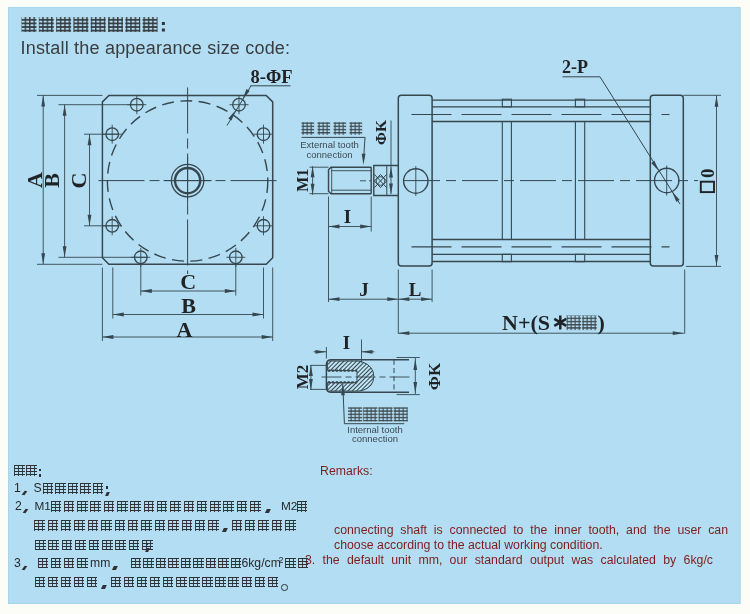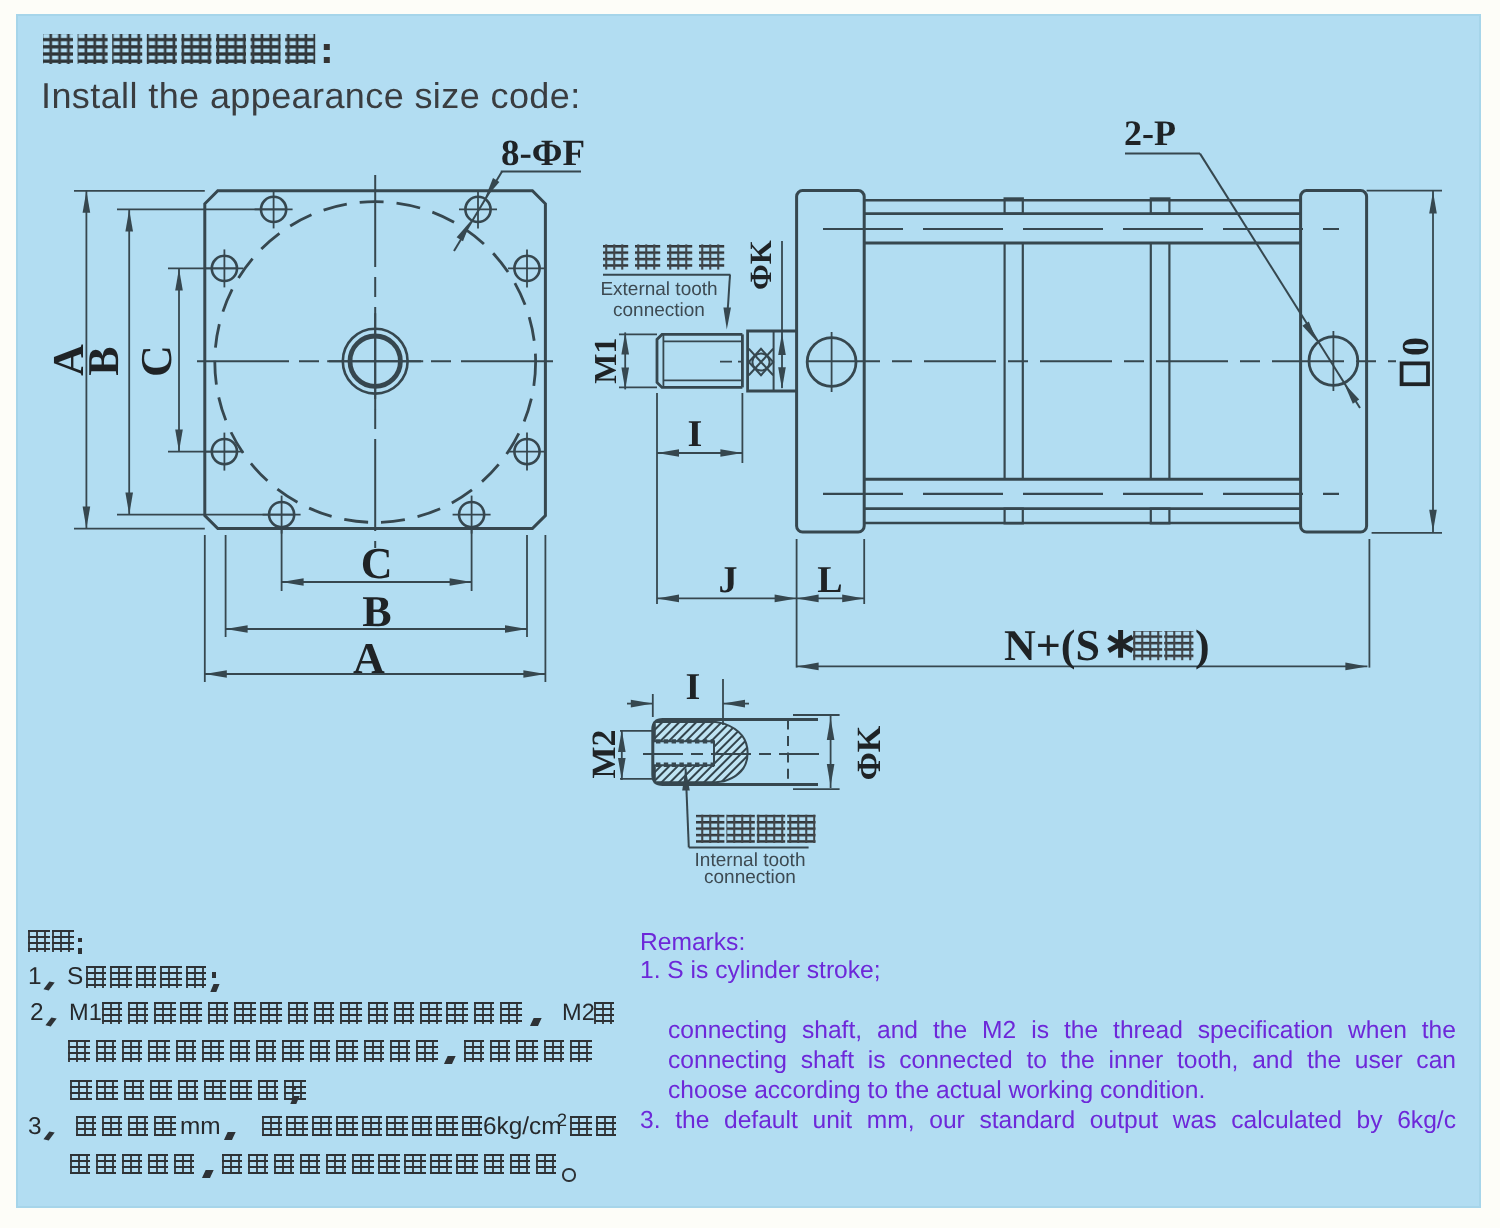--- a/index.html
+++ b/index.html
@@ -1,21 +1,21 @@
 <!DOCTYPE html>
 <html><head><meta charset="utf-8">
 <style>
 html,body{margin:0;padding:0;background:#fdfdf8}
 #page{position:relative;width:750px;height:614px;overflow:hidden;font-family:"Liberation Sans",sans-serif}
 #page svg{position:absolute;left:0;top:0}
 .zl{position:absolute;height:14px;width:750px}
 .zl i{position:absolute;background-image:repeating-linear-gradient(180deg,#2d3236 0 1.2px,transparent 1.2px 3.0px),repeating-linear-gradient(90deg,#3c4145 0 0.95px,transparent 0.95px 4.0px)}
 .zl b{position:absolute;font-family:"Liberation Sans",sans-serif;color:#26292c;line-height:13px}
 .zl u{position:absolute;display:block;text-decoration:none}
-.rl{position:absolute;font-size:12.3px;color:#6d28d9;line-height:13.5px;white-space:nowrap}
+.rl{position:absolute;font-size:12.3px;color:#7f1d1d;line-height:13.5px;white-space:nowrap}
 .rl[style*="justify"]{white-space:normal}
 </style></head>
 <body>
 <div id="page">
 <svg width="750" height="614" viewBox="0 0 750 614">
 <defs>
 <pattern id="cjk" width="4" height="3.2" patternUnits="userSpaceOnUse">
 <rect width="4" height="3.2" fill="none"></rect>
 <rect x="0" y="0.9" width="4" height="1.25" fill="#32373b"></rect>
 <rect x="2.6" y="0" width="1.05" height="3.2" fill="#41464a"></rect>
@@ -506,24 +506,22 @@
       <i style="left:215.3px;top:0.8px;width:10.6px;height:10.6px"></i>
       <i style="left:228.4px;top:0.8px;width:10.6px;height:10.6px"></i>
       <i style="left:241.5px;top:0.8px;width:10.6px;height:10.6px"></i>
       <i style="left:254.6px;top:0.8px;width:10.6px;height:10.6px"></i>
       <i style="left:267.7px;top:0.8px;width:10.6px;height:10.6px"></i>
       <u style="left:281.0px;top:8px;width:4.6px;height:4.6px;background:none;border:1.2px solid #2e3236;border-radius:50%"></u>
     </div>
 
 <div class="rl" style="left:320.0px;top:464.5px;width:408px">Remarks<span style="letter-spacing:2px">:</span></div>
 
-<div class="rl" style="left:320.0px;top:479.3px;width:408px">1. S is cylinder stroke;</div>
-
-
-<div class="rl" style="left:334.0px;top:508.6px;width:394px;text-align:justify;text-align-last:justify">connecting&nbsp; shaft,&nbsp; and&nbsp; the&nbsp; M2&nbsp; is&nbsp; the&nbsp; thread&nbsp; specification&nbsp; when&nbsp; the</div>
+
+
 
 <div class="rl" style="left:334.0px;top:523.5px;width:394px;text-align:justify;text-align-last:justify">connecting&nbsp; shaft&nbsp; is&nbsp; connected&nbsp; to&nbsp; the&nbsp; inner&nbsp; tooth,&nbsp; and&nbsp; the&nbsp; user&nbsp; can</div>
 
 <div class="rl" style="left:334.0px;top:538.5px;width:394px">choose according to the actual working condition.</div>
 
-<div class="rl" style="left:320.0px;top:553.6px;width:408px;text-align:justify;text-align-last:justify">3.&nbsp; the&nbsp; default&nbsp; unit&nbsp; mm,&nbsp; our&nbsp; standard&nbsp; output&nbsp; was&nbsp; calculated&nbsp; by&nbsp; 6kg/c</div>
+<div class="rl" style="left:305px;top:553.6px;width:408px;text-align:justify;text-align-last:justify">3.&nbsp; the&nbsp; default&nbsp; unit&nbsp; mm,&nbsp; our&nbsp; standard&nbsp; output&nbsp; was&nbsp; calculated&nbsp; by&nbsp; 6kg/c</div>
 
 </div>
 
 </body></html>

